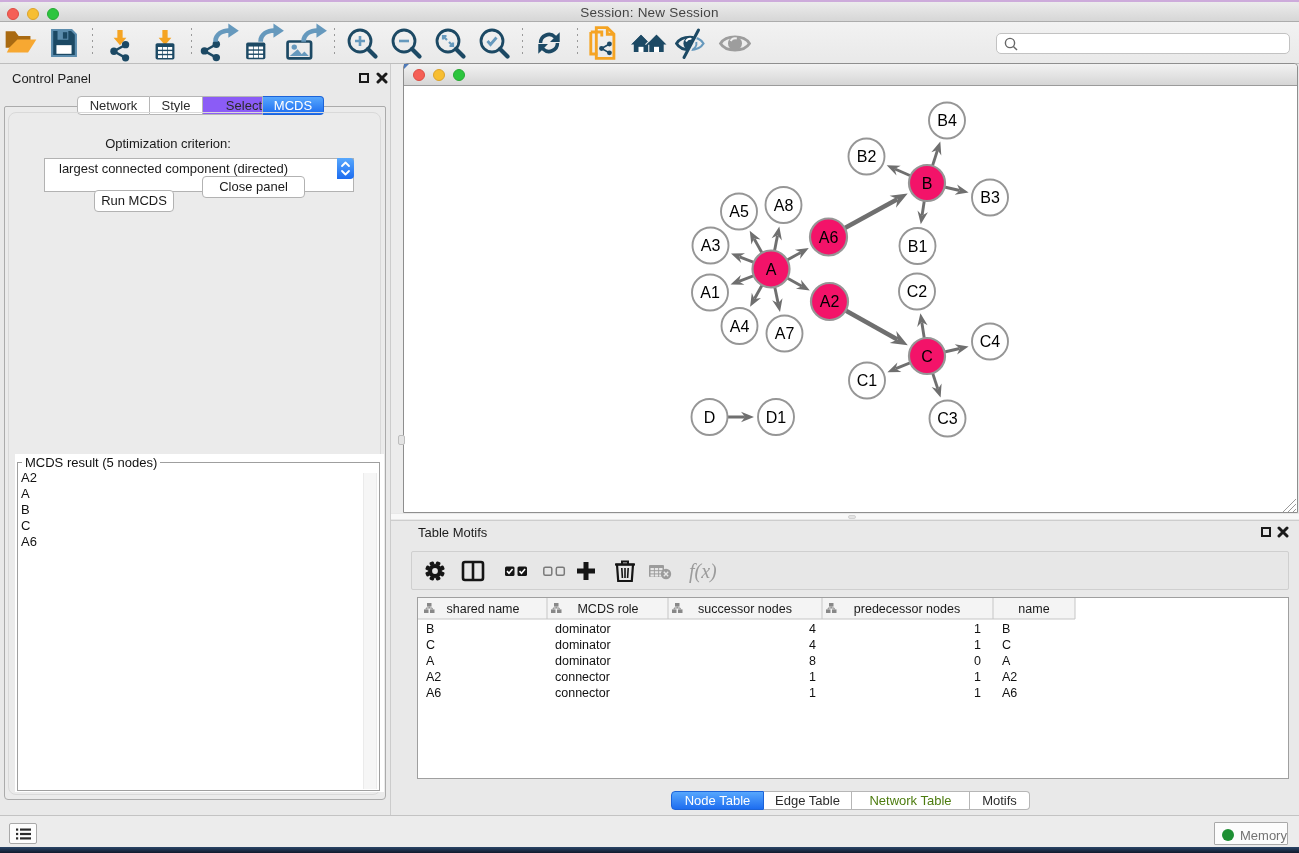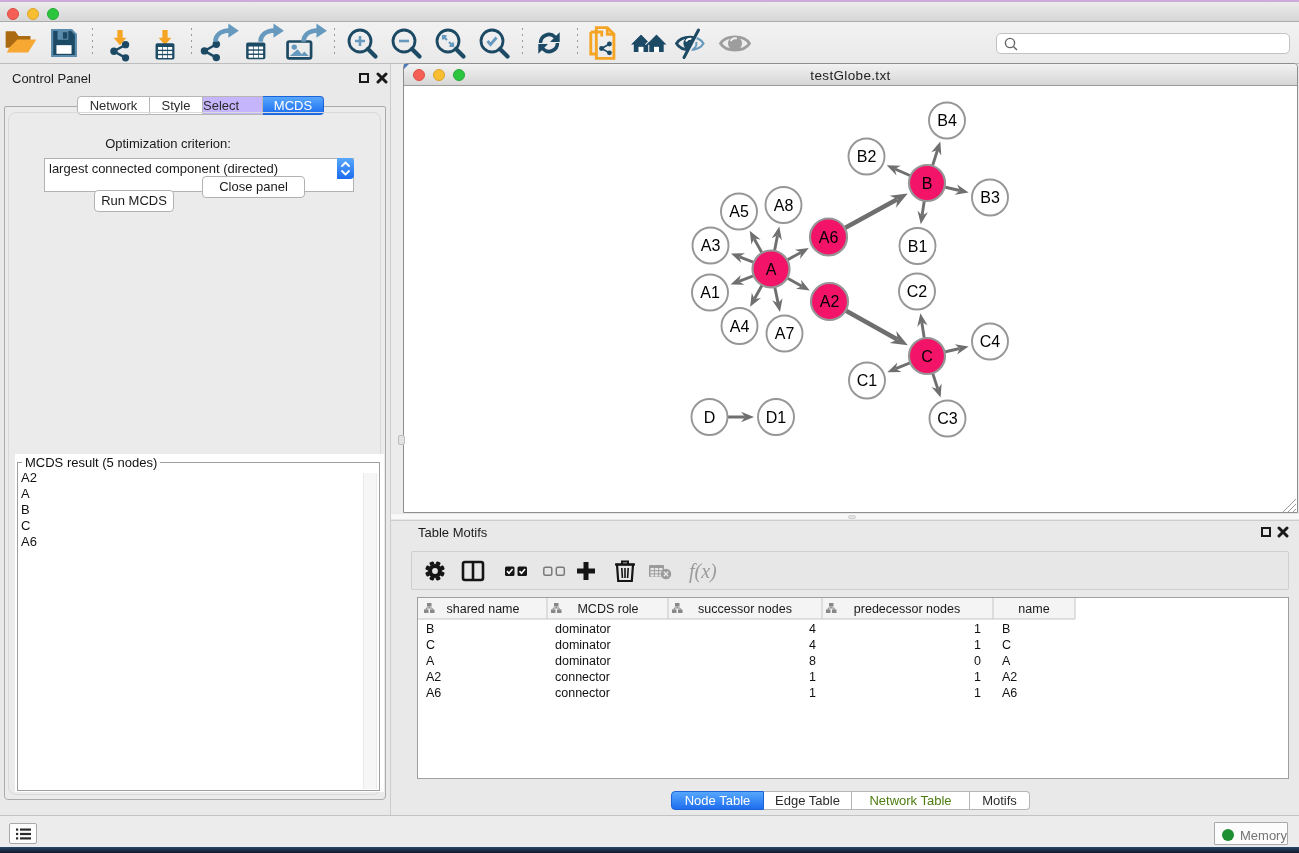--- a/index.html
+++ b/index.html
@@ -7,20 +7,21 @@
 .tl { border-radius:50%; width:12px; height:12px; position:absolute; top:6px; }
 </style></head>
 <body>
 
 <div class="abs" style="left:0;top:0;width:1299px;height:2px;background:#cdabdb;"></div>
 
 <div class="abs" style="left:0;top:2px;width:1299px;height:20px;background:linear-gradient(#ececec,#d6d6d6);border-bottom:1px solid #acacac;border-radius:5px 5px 0 0;">
   <div class="tl" style="left:7px;background:#f55f56;border:1px solid #dd4d44;"></div>
   <div class="tl" style="left:27px;background:#f7be32;border:1px solid #dca32b;"></div>
   <div class="tl" style="left:47px;background:#2cc53e;border:1px solid #27aa35;"></div>
+  <div class="abs" style="left:0;right:0;top:2.5px;text-align:center;font-size:13.5px;letter-spacing:0.2px;color:#444;">Session: New Session</div>
 </div>
 
 <div class="abs" style="left:0;top:22px;width:1299px;height:42px;background:linear-gradient(#f2f2f2,#e9e9e9);border-bottom:1px solid #bdbdbd;"></div>
 <div class="abs" style="left:92px;top:28px;width:1px;height:30px;background-image:linear-gradient(#9a9a9a 34%, rgba(0,0,0,0) 0%);background-size:1px 6px;"></div>
 <div class="abs" style="left:191px;top:28px;width:1px;height:30px;background-image:linear-gradient(#9a9a9a 34%, rgba(0,0,0,0) 0%);background-size:1px 6px;"></div>
 <div class="abs" style="left:334px;top:28px;width:1px;height:30px;background-image:linear-gradient(#9a9a9a 34%, rgba(0,0,0,0) 0%);background-size:1px 6px;"></div>
 <div class="abs" style="left:522px;top:28px;width:1px;height:30px;background-image:linear-gradient(#9a9a9a 34%, rgba(0,0,0,0) 0%);background-size:1px 6px;"></div>
 <div class="abs" style="left:577px;top:28px;width:1px;height:30px;background-image:linear-gradient(#9a9a9a 34%, rgba(0,0,0,0) 0%);background-size:1px 6px;"></div>
 <svg class="abs" style="left:0;top:22px;overflow:visible;" width="1299" height="42" viewBox="0 0 1299 42">
     <g transform="translate(21,21) scale(1.18)">
@@ -195,28 +196,28 @@
 <div class="abs" style="left:359px;top:73px;width:10px;height:10px;border:2px solid #1a1a1a;"></div>
 <svg class="abs" style="left:376px;top:72px;" width="12" height="12" viewBox="0 0 12 12">
     <path d="M2,2 L10,10 M10,2 L2,10" stroke="#1a1a1a" stroke-width="3" stroke-linecap="round"></path>
   </svg>
 
 <div class="abs" style="left:4px;top:106px;width:382px;height:694px;background:#ebebeb;border:1px solid #ababab;border-radius:2px 2px 4px 4px;"></div>
 
 <div class="abs" style="left:77px;top:96px;height:19px;display:flex;font-size:13px;line-height:17px;">
  <div style="width:73px;background:#fff;border:1px solid #b6b6b6;border-radius:4px 0 0 4px;text-align:center;color:#2b2b2b;">Network</div>
  <div style="width:53px;background:#fff;border:1px solid #b6b6b6;border-left:none;text-align:center;color:#2b2b2b;">Style</div>
- <div style="width:60px;background:#c4b5fd;border:1px solid #b6b6b6;border-left:none;text-align:left;color:#2b2b2b;">Select</div>
+ <div style="width:60px;background:#8b5cf6;border:1px solid #b6b6b6;border-left:none;text-align:right;color:#2b2b2b;">Select</div>
  <div style="width:61px;background:linear-gradient(#57a7fd,#1d6df0);border:1px solid #1c63d8;border-left:none;border-radius:0 4px 4px 0;text-align:center;color:#fff;">MCDS</div>
 </div>
 
 <div class="abs" style="left:8px;top:112px;width:373px;height:683px;border:1px solid #d9d9d9;border-radius:8px;"></div>
 
 <div class="abs" style="left:4px;top:136px;width:328px;text-align:center;font-size:13px;color:#1a1a1a;">Optimization criterion:</div>
-<div class="abs" style="left:44px;top:158px;width:310px;height:34px;background:#fff;border:1px solid #b2b2b2;border-radius:0;font-size:13px;line-height:19px;color:#1a1a1a;padding-left:4px;">largest connected component (directed)
+<div class="abs" style="left:44px;top:158px;width:310px;height:34px;background:#fff;border:1px solid #b2b2b2;border-radius:0;font-size:13px;line-height:19px;color:#1a1a1a;padding-left:14px;">largest connected component (directed)
   <div class="abs" style="right:-1px;top:-1px;width:17px;height:21px;background:linear-gradient(#58a8fd,#1c6cf0);border-radius:0 4px 4px 0;">
     <svg width="17" height="21" viewBox="0 0 17 21">
         <path d="M5,8 L8.5,4.5 L12,8 M5,13 L8.5,16.5 L12,13" stroke="#fff" stroke-width="1.8" fill="none" stroke-linecap="round" stroke-linejoin="round"></path>
       </svg>
   </div>
 </div>
 <div class="abs" style="left:94px;top:190px;width:80px;height:22px;background:#fff;border:1px solid #b2b2b2;border-radius:4px;font-size:13px;line-height:20px;text-align:center;color:#1a1a1a;">Run MCDS</div>
 <div class="abs" style="left:202px;top:176px;width:103px;height:22px;background:#fff;border:1px solid #b2b2b2;border-radius:4px;font-size:13px;line-height:20px;text-align:center;color:#1a1a1a;">Close panel</div>
 
 <div class="abs" style="left:15px;top:454px;width:369px;height:338px;background:#fff;"></div>
@@ -240,21 +241,20 @@
 <div class="abs" style="left:1214px;top:822px;width:74px;height:23px;background:#fcfcfc;border:1px solid #a9a9a9;border-radius:1px;"></div>
 <div class="abs" style="left:1222px;top:828.5px;width:12px;height:12px;border-radius:50%;background:#1d8f33;"></div>
 <div class="abs" style="left:1240px;top:828px;font-size:13px;color:#737373;">Memory</div>
 <div class="abs" style="left:0;top:847px;width:1299px;height:6px;background:linear-gradient(#2a4668,#10182b);"></div>
 
 <div class="abs" style="left:403px;top:63px;width:895px;height:450px;background:#fff;border:1px solid #8e8e8e;border-radius:4px 4px 0 0;"></div>
 <div class="abs" style="left:404px;top:64px;width:893px;height:22px;background:linear-gradient(#f2f2f2,#d6d6d6);border-bottom:1px solid #9b9b9b;border-radius:4px 4px 0 0;">
   <div class="tl" style="left:9px;top:5px;background:#f55f56;border:1px solid #dd4d44;"></div>
   <div class="tl" style="left:29px;top:5px;background:#f7be32;border:1px solid #dca32b;"></div>
   <div class="tl" style="left:49px;top:5px;background:#2cc53e;border:1px solid #27aa35;"></div>
-  <div class="abs" style="left:0;right:0;top:3.5px;text-align:center;font-size:13.5px;letter-spacing:0.35px;color:#222;">testGlobe.txt</div>
 </div>
 <svg class="abs" style="left:404px;top:64px;" width="5" height="5" viewBox="0 0 5 5">
     <path d="M0,0 L5,0 L0,5 Z" fill="#3e6fb5" opacity="0.9"></path>
   </svg>
 <svg class="abs" style="left:1283px;top:499px;" width="14" height="13" viewBox="0 0 14 13">
     <g stroke="#9a9a9a" stroke-width="1">
       <path d="M13,0 L0,13 M13,5 L5,13 M13,10 L10,13"></path>
     </g>
   </svg>
 <div class="abs" style="left:398px;top:435px;width:7px;height:10px;background:#e3e3e3;border:1px solid #bdbdbd;border-radius:2px;"></div>

